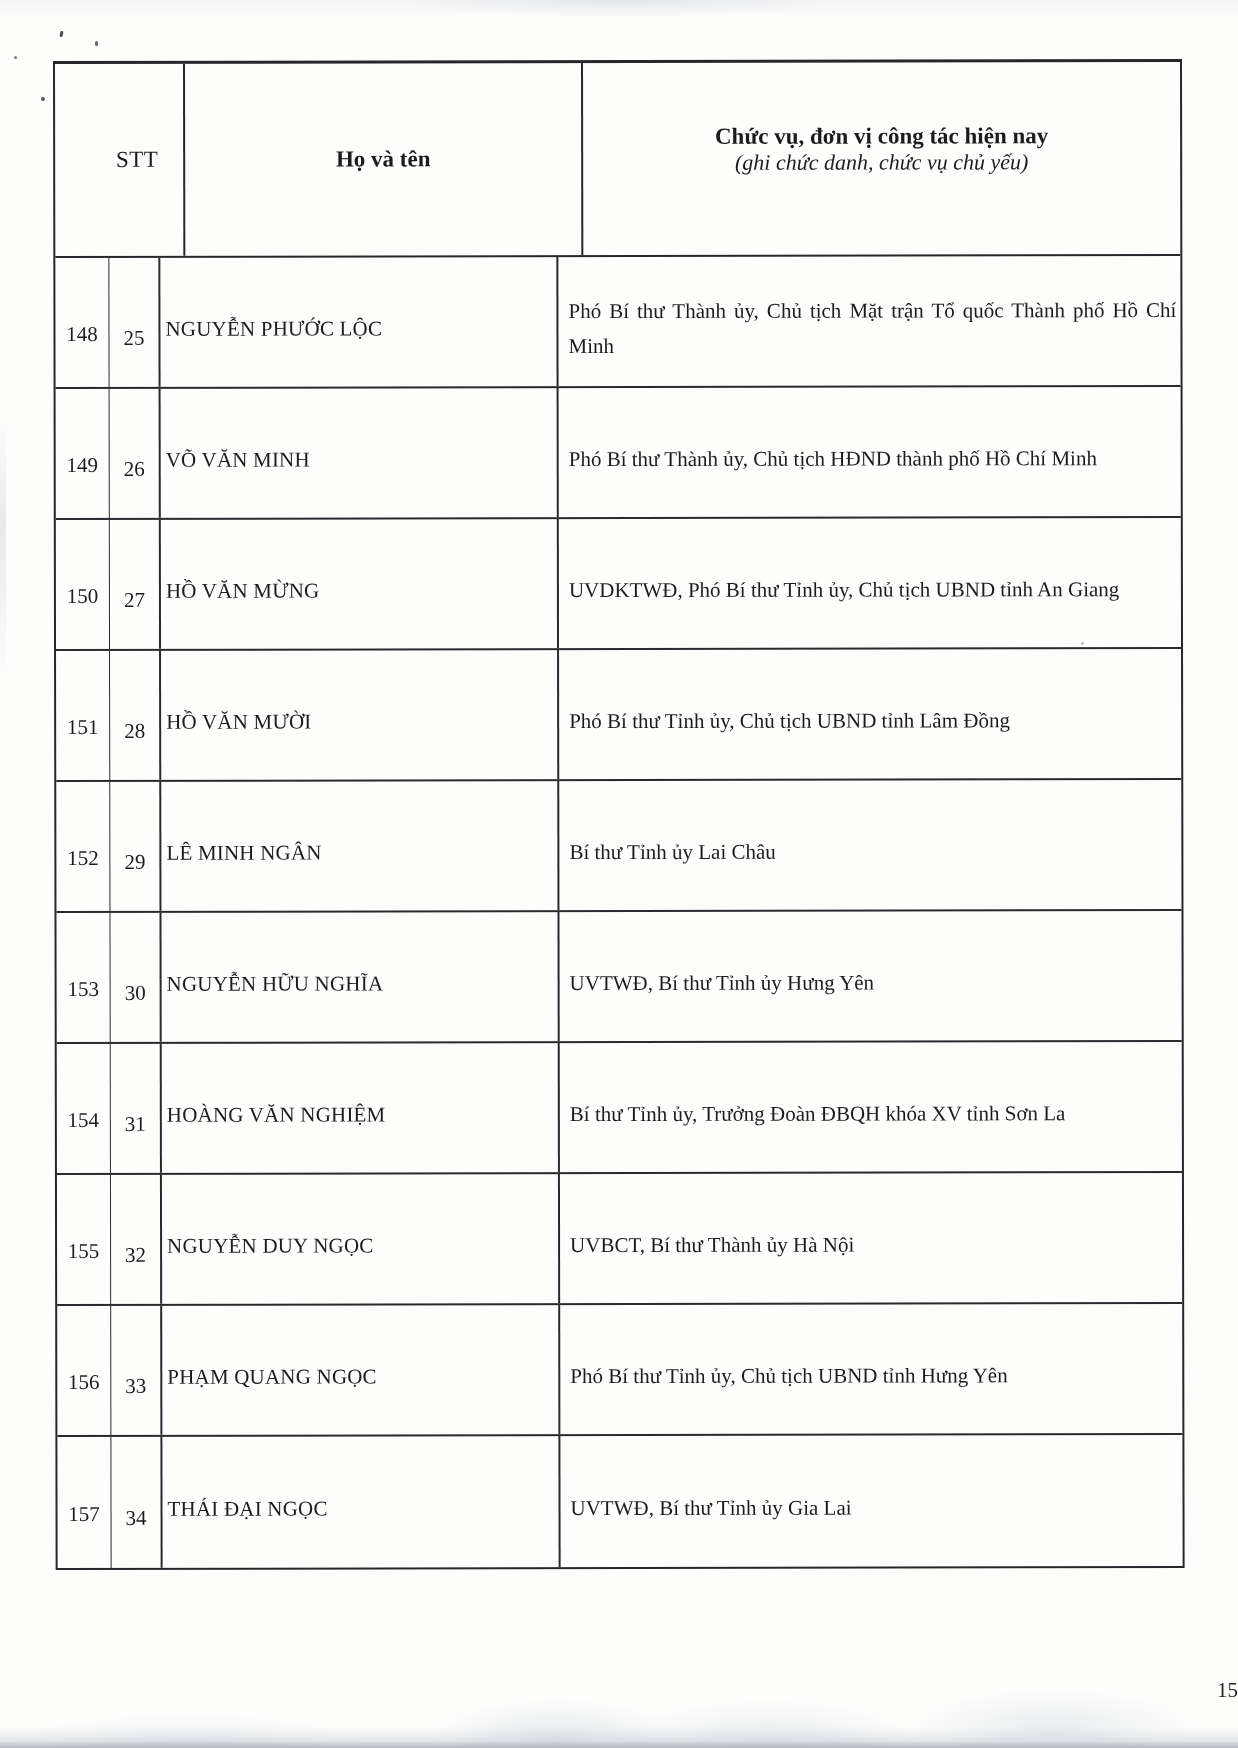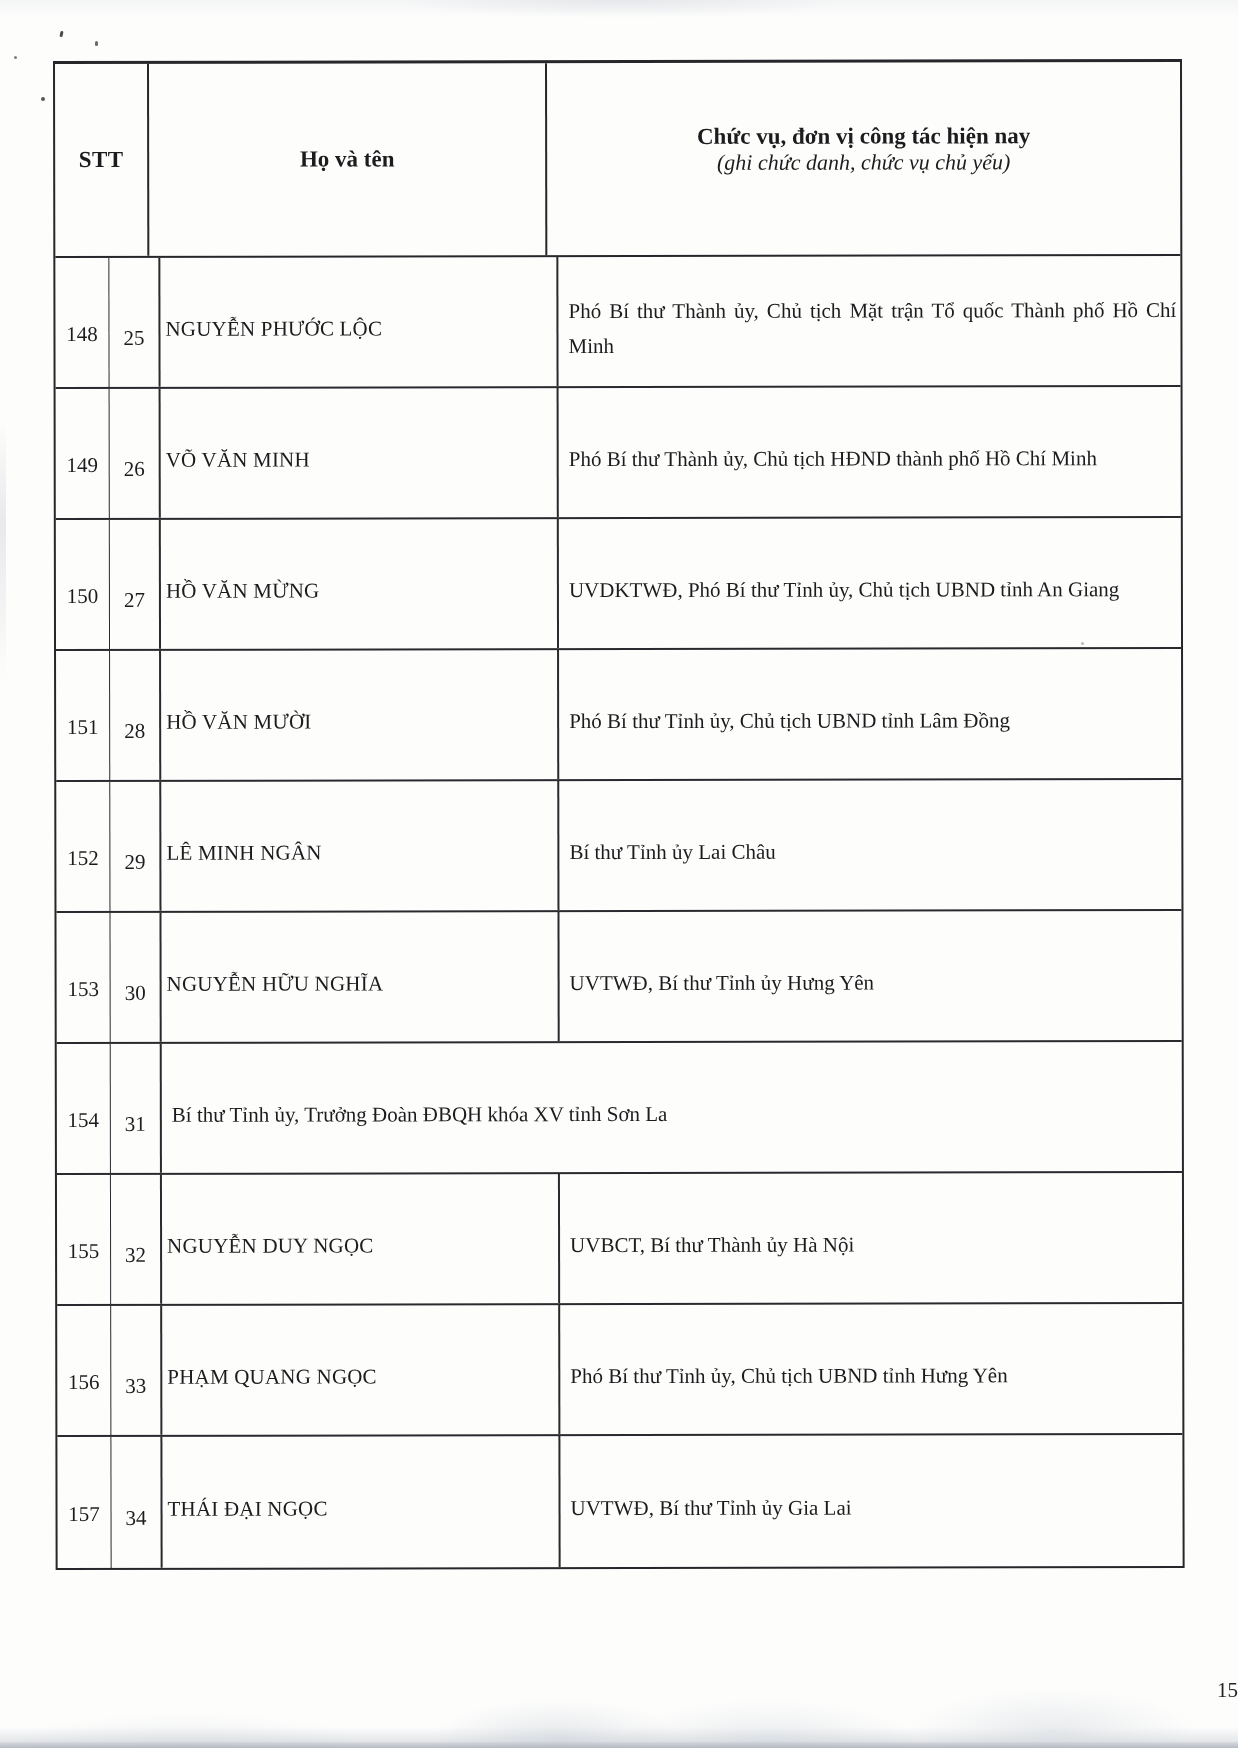--- a/index.html
+++ b/index.html
@@ -47,21 +47,21 @@
   }
   .t-header {
     display: flex;
     height: 194px;
     border-bottom: 2.6px solid #27272b;
   }
   .t-header .h-stt {
     width: 94px;
     border-right: 2.2px solid #27272b;
     display: flex; align-items: center; justify-content: center;
-    font-weight: bold; font-size: 23px; letter-spacing: 0.5px;
+    font-weight: normal; font-size: 23px; letter-spacing: 0.5px; margin-left: 36px;
   }
   .t-header .h-name {
     width: 398px;
     border-right: 2.2px solid #27272b;
     display: flex; align-items: center; justify-content: center;
     font-weight: bold; font-size: 23px;
   }
   .t-header .h-pos {
     flex: 1;
     display: flex; flex-direction: column; align-items: center; justify-content: center;
@@ -189,20 +189,21 @@
       <div class="c-sub">30</div>
       <div class="c-name">NGUYỄN HỮU NGHĨA</div>
       <div class="c-pos">
           <span>UVTWĐ, Bí thư Tỉnh ủy Hưng Yên</span>
         </div>
     </div>
 
     <div class="t-row">
       <div class="c-stt">154</div>
       <div class="c-sub">31</div>
+      <div class="c-name">HOÀNG VĂN NGHIỆM</div>
       <div class="c-pos">
           <span>Bí thư Tỉnh ủy, Trưởng Đoàn ĐBQH khóa XV tỉnh Sơn La</span>
         </div>
     </div>
 
     <div class="t-row">
       <div class="c-stt">155</div>
       <div class="c-sub">32</div>
       <div class="c-name">NGUYỄN DUY NGỌC</div>
       <div class="c-pos">

